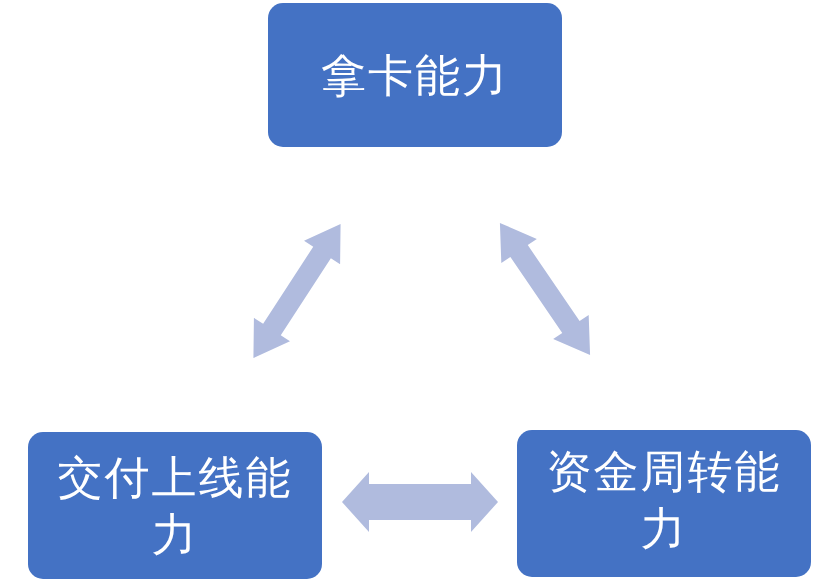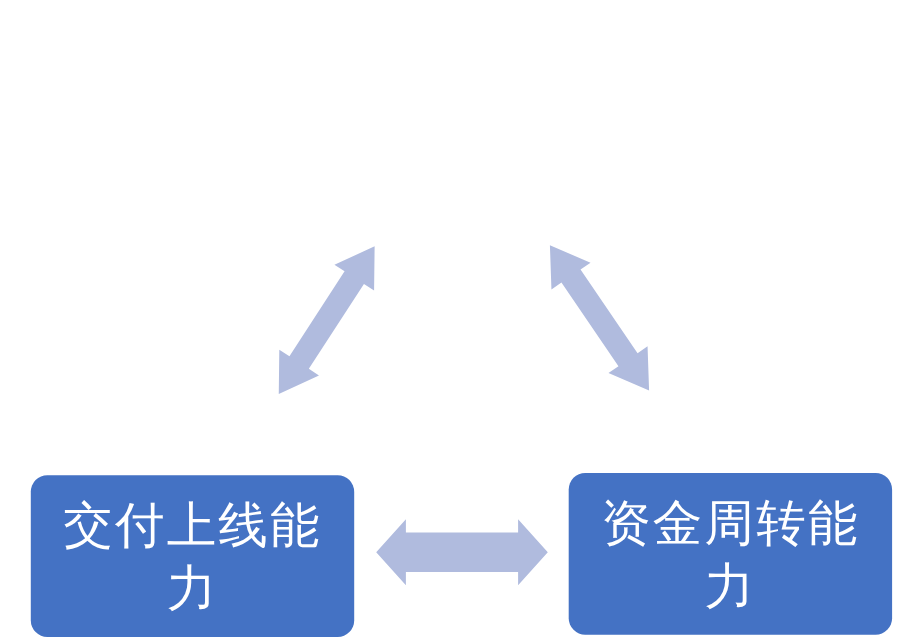--- a/index.html
+++ b/index.html
@@ -47,20 +47,21 @@
     left: 28px;
     top: 432px;
     width: 294px;
     height: 147px;
   }
   .node-bottom-right {
     left: 517px;
     top: 430px;
     width: 294px;
     height: 147px;
+    font-family: Liberation Mono, monospace;
   }
 </style>
 </head>
 <body>
 
 <div class="canvas">
 
   <svg class="arrows" viewBox="0 0 821 583" xmlns="http://www.w3.org/2000/svg" aria-hidden="true">
 
     <g transform="translate(297 291) rotate(-57)">
@@ -69,20 +70,23 @@
 
     <g transform="translate(545 289) rotate(55.7)">
       <path d="M -80 0 L -46 -21.5 L -46 -10.5 L 46 -10.5 L 46 -21.5 L 80 0 L 46 21.5 L 46 10.5 L -46 10.5 L -46 21.5 Z" fill="#B0BBDE"></path>
     </g>
 
     <g transform="translate(420 502)">
       <path d="M -78 0 L -51 -30 L -51 -18 L 51 -18 L 51 -30 L 78 0 L 51 30 L 51 18 L -51 18 L -51 30 Z" fill="#B0BBDE"></path>
     </g>
   </svg>
 
+  <div class="node node-top">
+    <span>拿卡能力</span>
+  </div>
 
   <div class="node node-bottom-left">
     <span>交付上线能
 力</span>
   </div>
 
   <div class="node node-bottom-right">
     <span>资金周转能
 力</span>
   </div>

